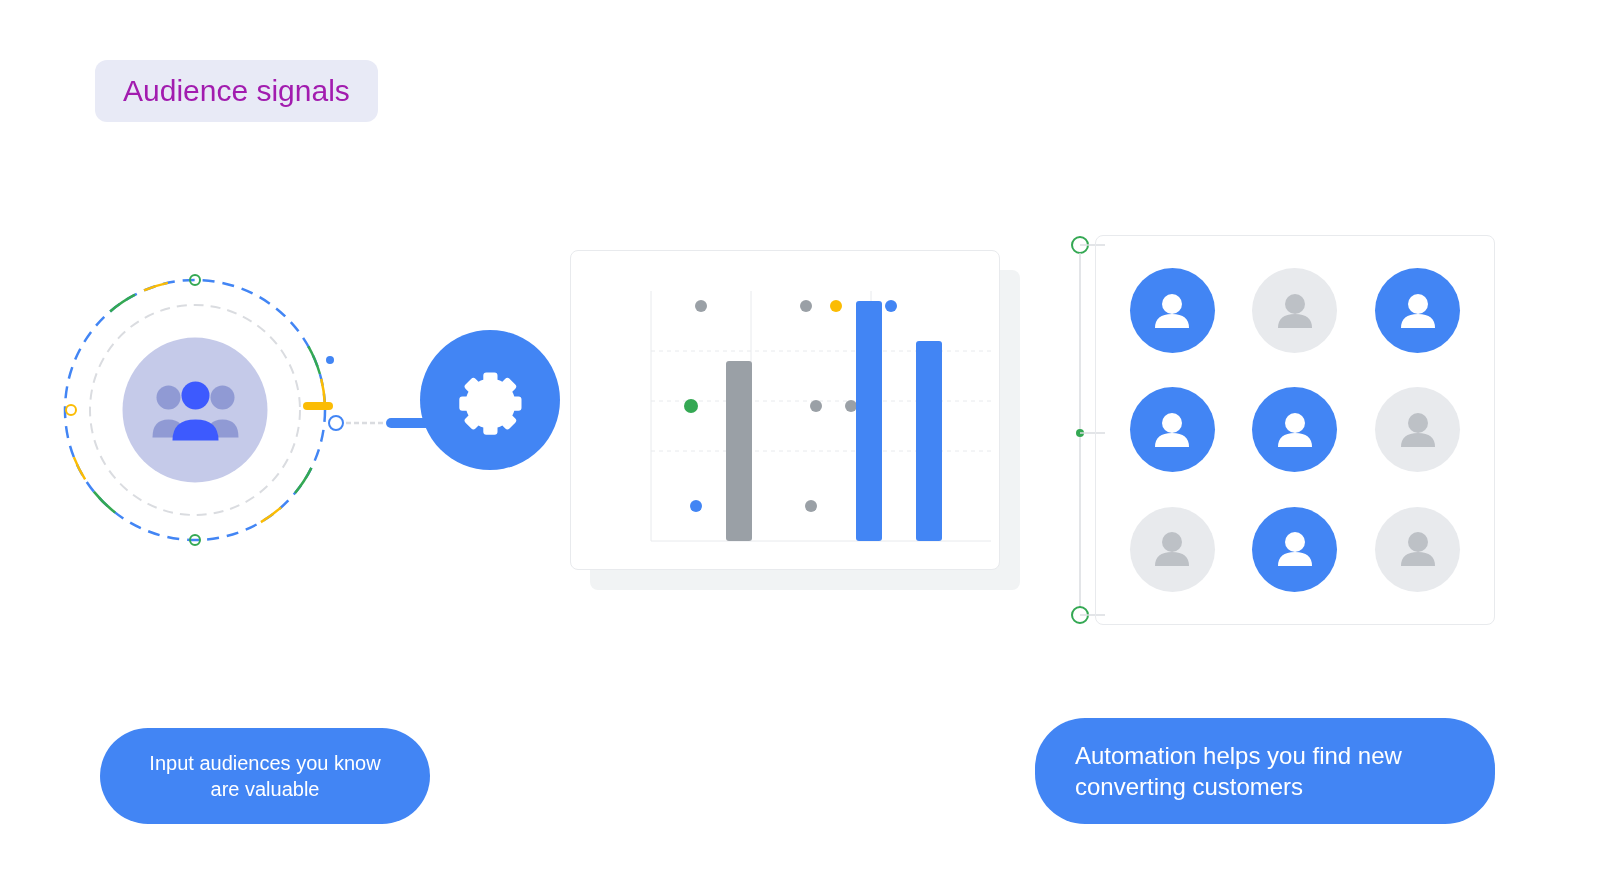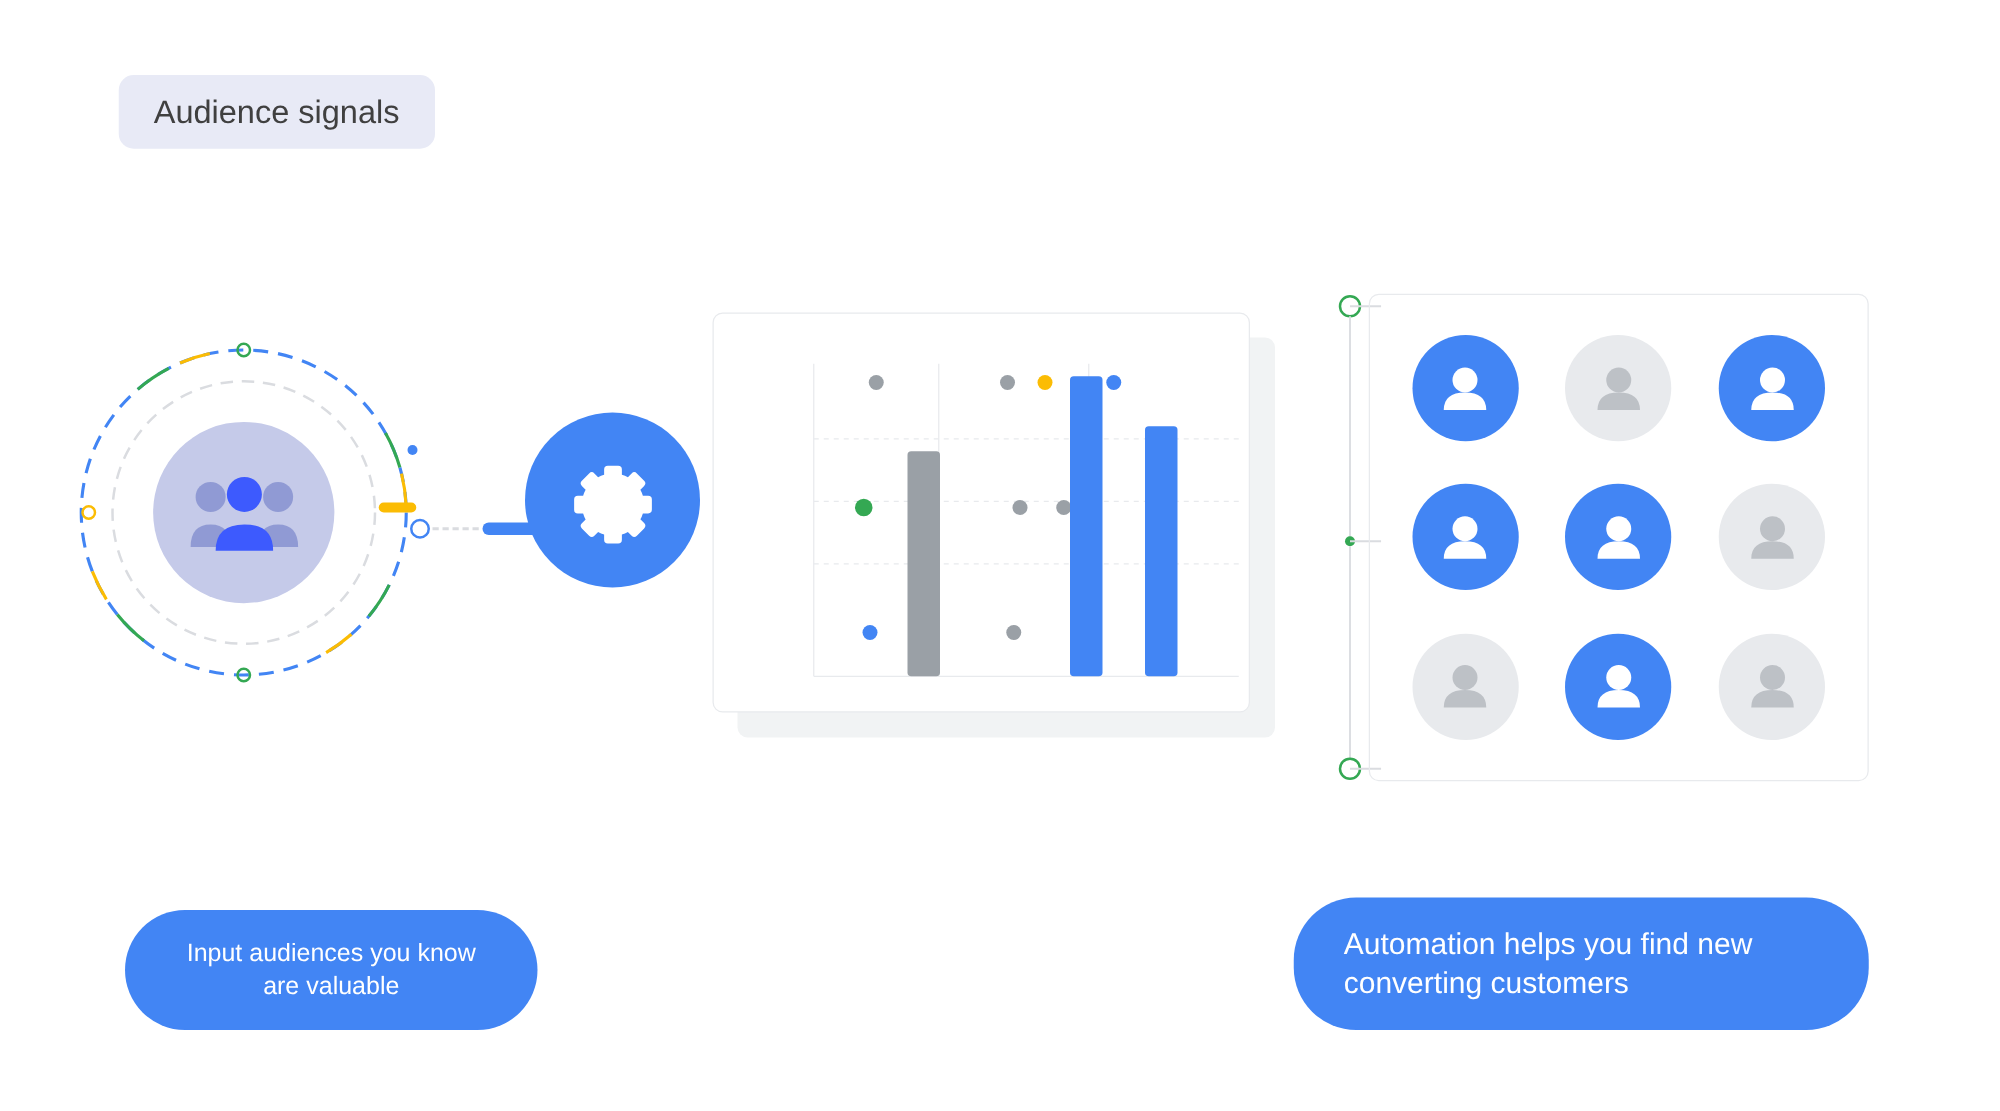--- a/index.html
+++ b/index.html
@@ -15,22 +15,22 @@
     
     .audience-badge {
       position: absolute;
       top: 60px;
       left: 95px;
       background: #e8eaf6;
       border-radius: 12px;
       padding: 14px 28px;
     }
     .audience-badge span {
-      font-size: 26px;
-      color: #404040;
+      font-size: 30px;
+      color: #a21caf;
       font-weight: 500;
     }
 
     
     .left-section {
       position: absolute;
       top: 270px;
       left: 55px;
     }
 

